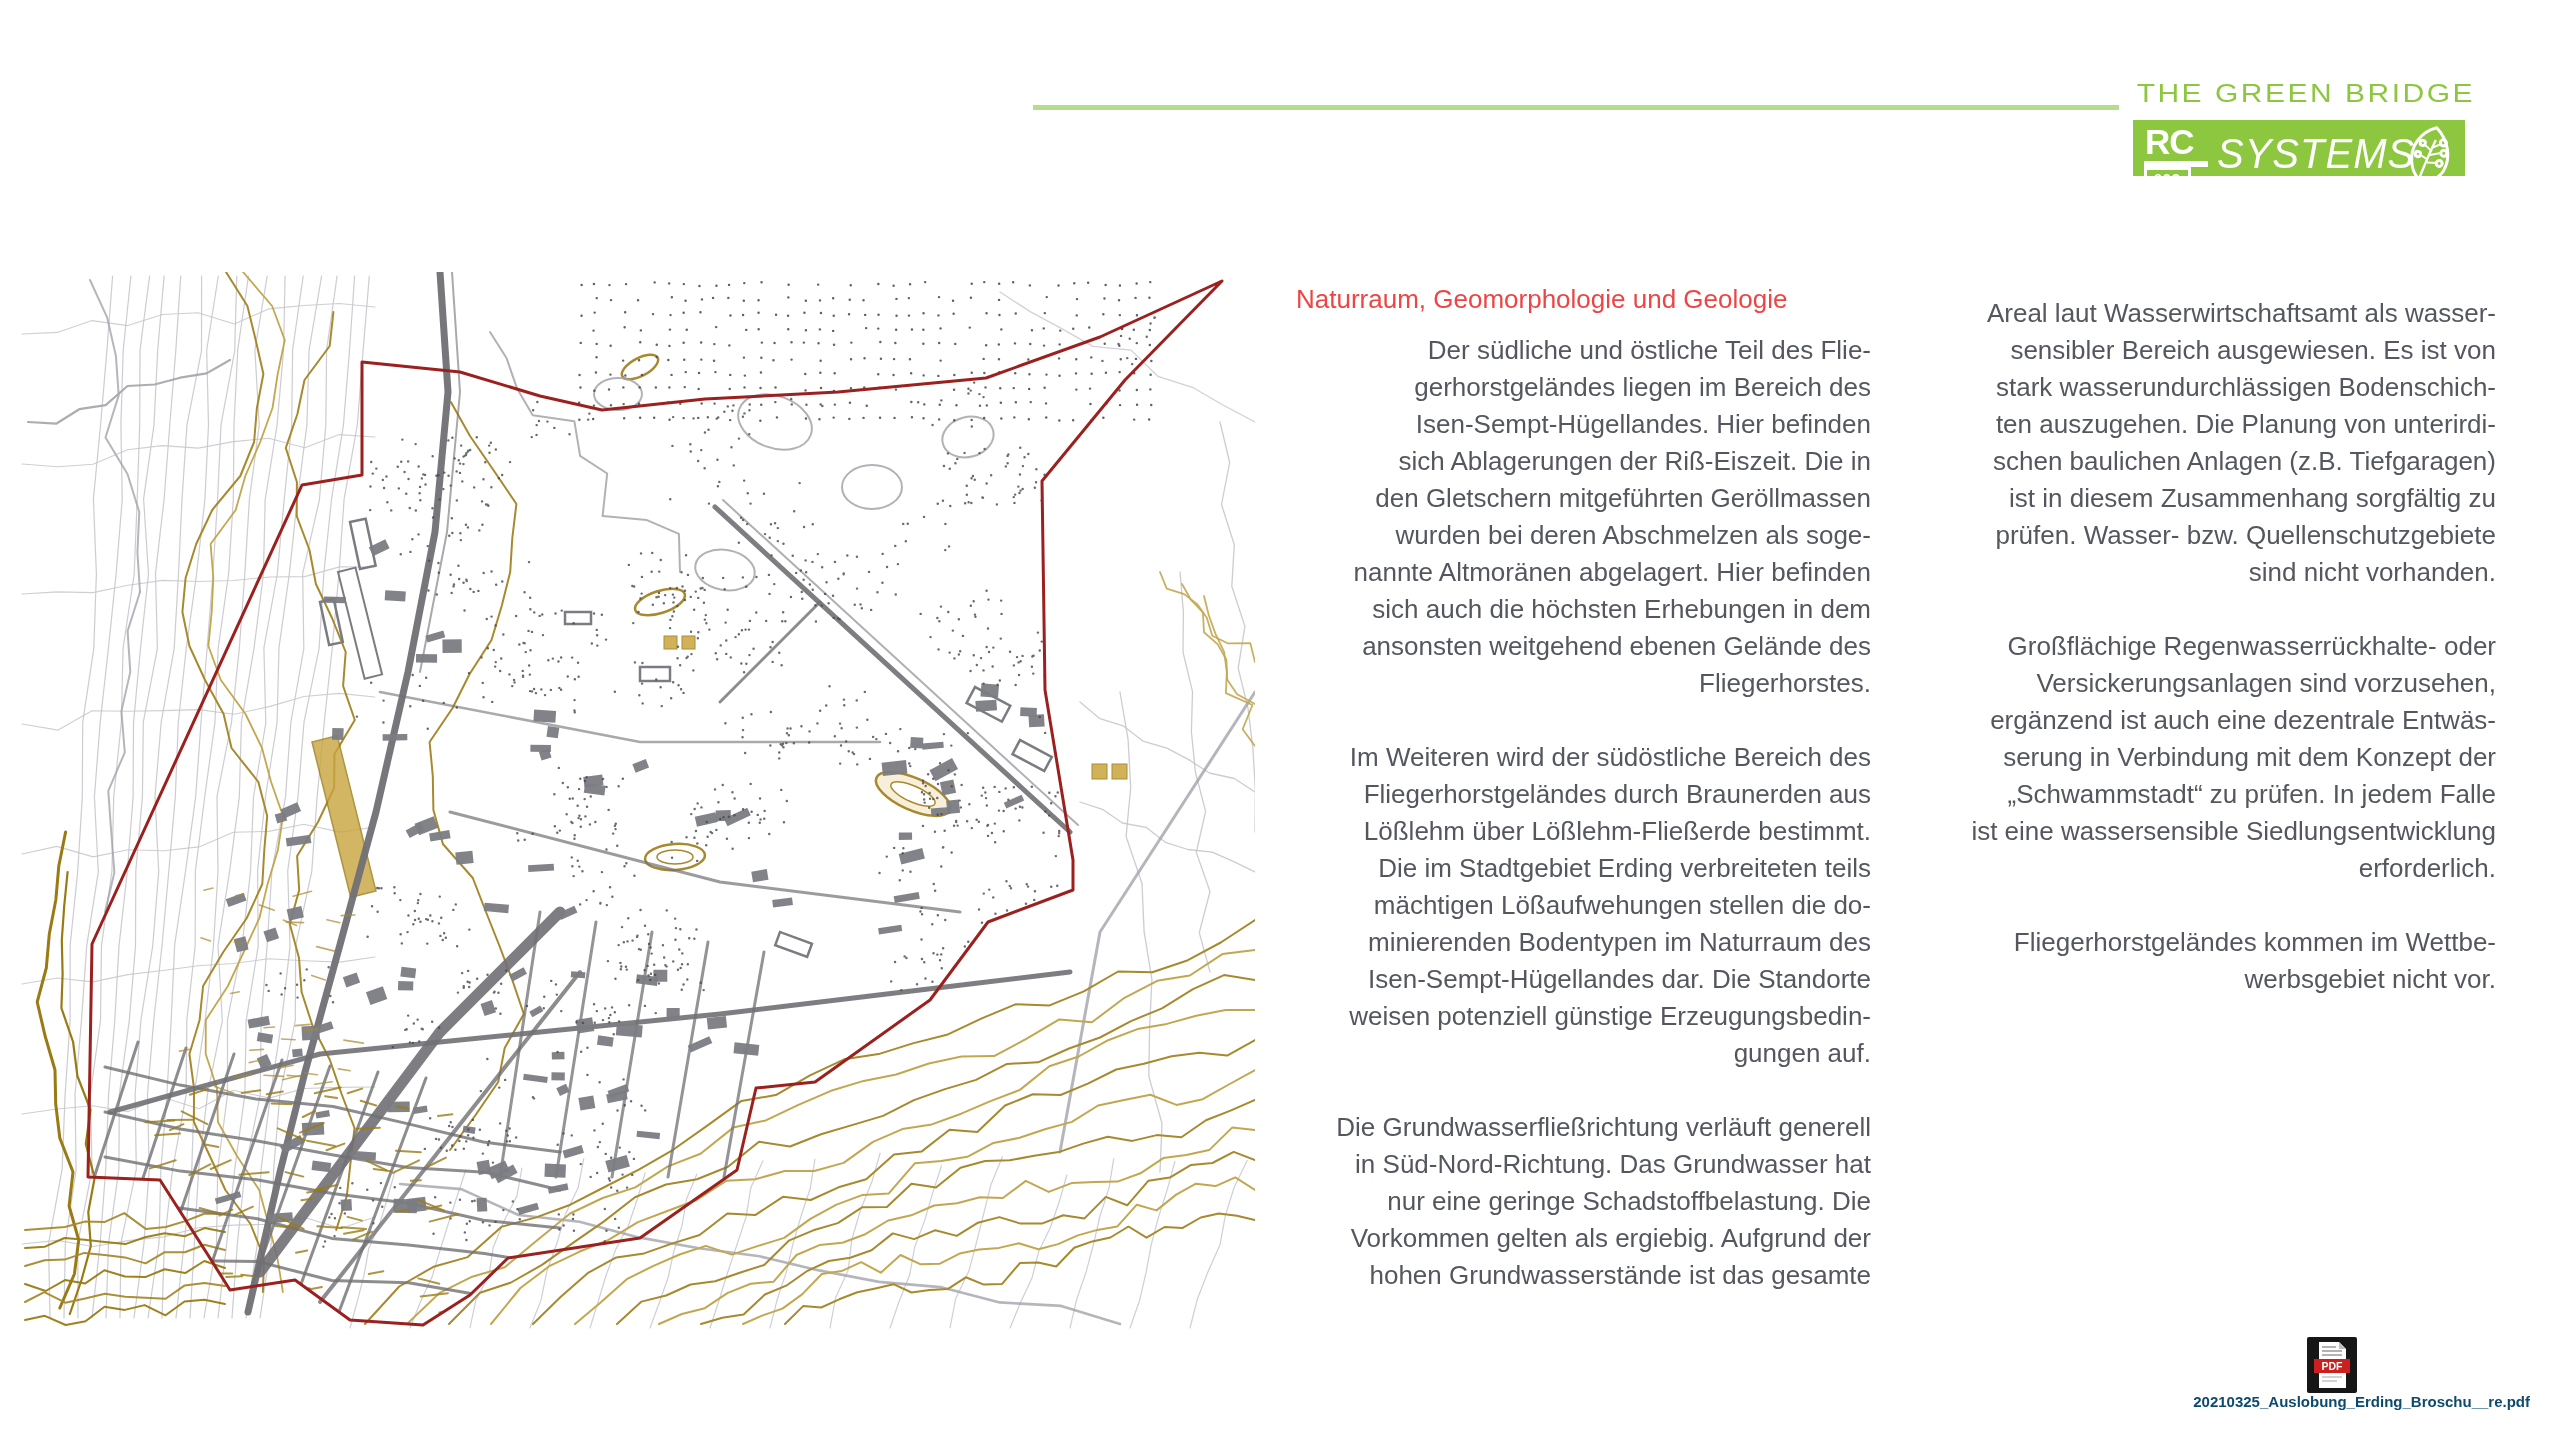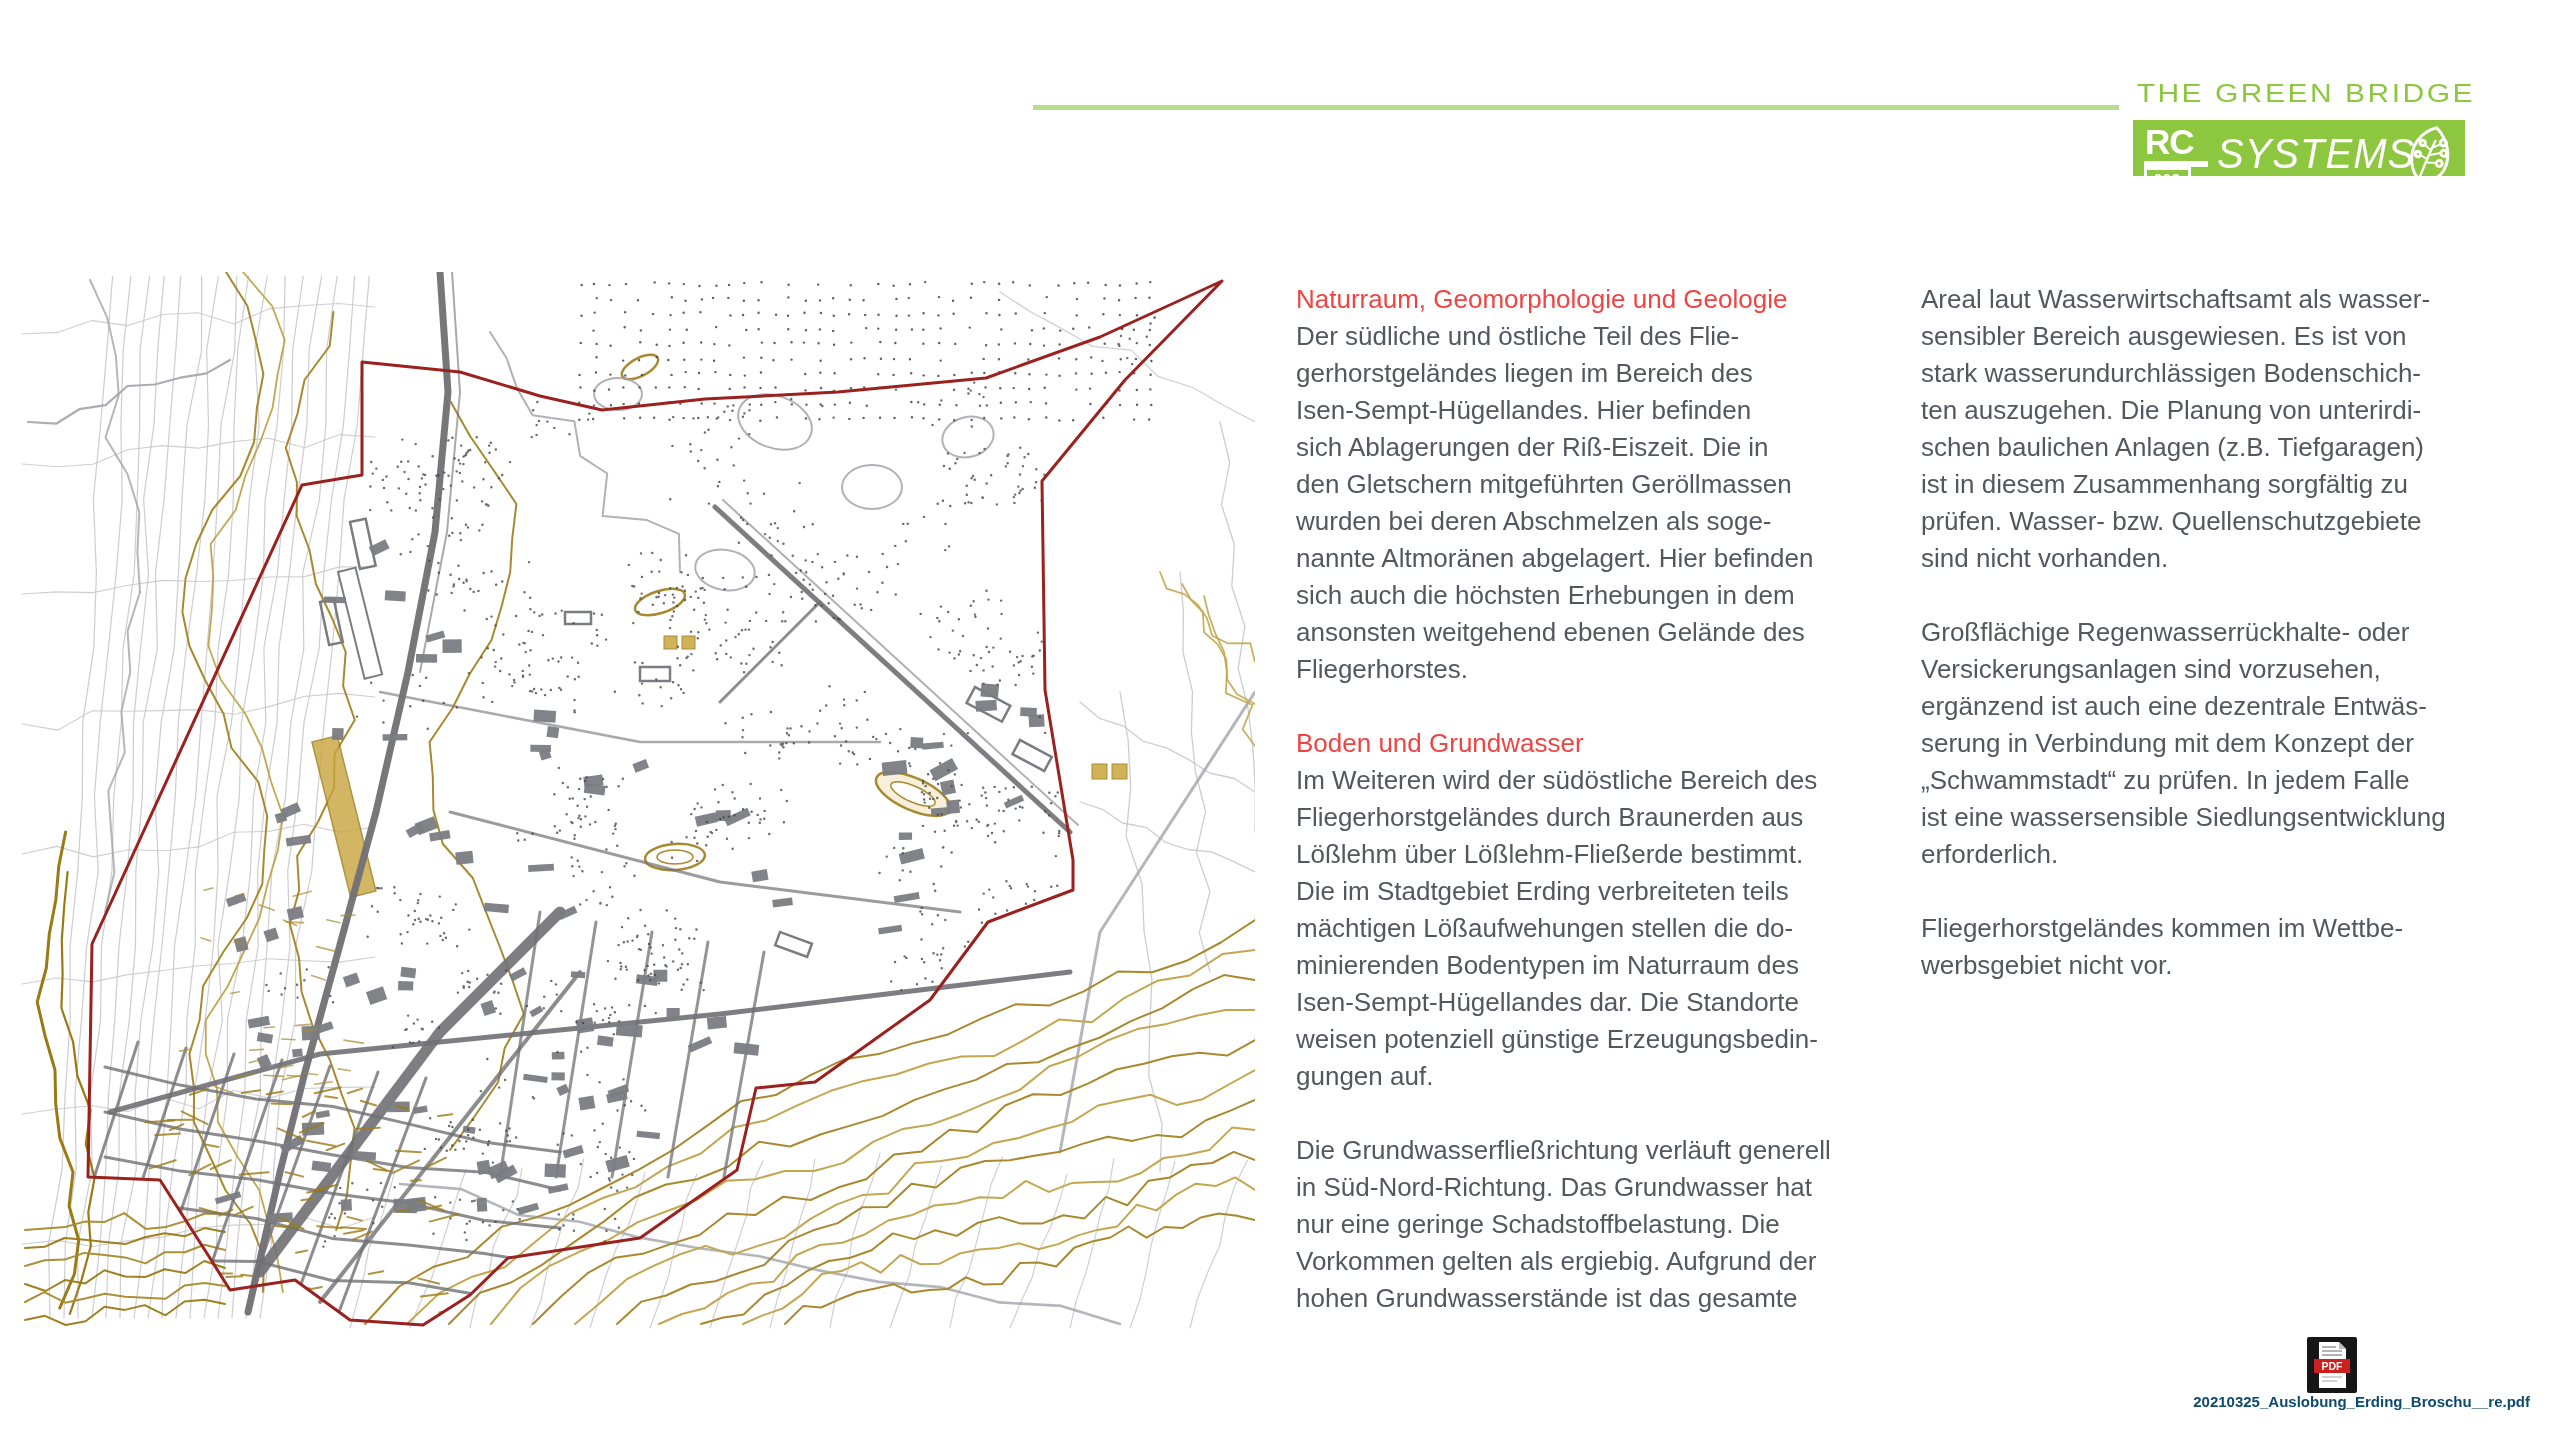--- a/index.html
+++ b/index.html
@@ -15,21 +15,21 @@
   .logo .rcbar{left:11px;top:41px;width:64px;height:6px;background:#fff;}
   .logo .eco{left:11px;top:47px;border:3px solid #fff;font-size:14px;font-weight:bold;color:#fff;
              line-height:15px;padding:0 7px 1px 7px;letter-spacing:1px;}
   .logo .systems{left:84px;top:10px;font-size:40px;font-style:italic;color:#fff;letter-spacing:1px;
                  transform:scaleY(1.05);transform-origin:top left;white-space:nowrap;}
   .logo .leaf{left:268px;top:3px;}
   
   .col{position:absolute;top:281px;width:575px;font-size:26px;line-height:37px;color:#54575e;}
   .col1{left:1296px;} .col2{left:1921px;}
   .col h3{margin:0;font-size:26px;line-height:37px;font-weight:400;color:#ef4444;}
-  .col p{margin:0 0 37px 0;white-space:pre-line;}
+  .col p{margin:14px 0 37px 0;white-space:pre-line;text-align:right;}
   
   .pdficon{left:2307px;top:1337px;cursor:pointer;}
   .fname{left:2130px;top:1393px;width:400px;text-align:right;font-size:15px;font-weight:bold;
          color:#0c4a6e;white-space:nowrap;cursor:pointer;}
   #map{left:20px;top:272px;}
 </style>
 </head>
 <body>
 
 <div class="page">
@@ -424,21 +424,20 @@
     <p>Der südliche und östliche Teil des Flie-
 gerhorstgeländes liegen im Bereich des
 Isen-Sempt-Hügellandes. Hier befinden
 sich Ablagerungen der Riß-Eiszeit. Die in
 den Gletschern mitgeführten Geröllmassen
 wurden bei deren Abschmelzen als soge-
 nannte Altmoränen abgelagert. Hier befinden
 sich auch die höchsten Erhebungen in dem
 ansonsten weitgehend ebenen Gelände des
 Fliegerhorstes.</p>
-    <h3>Boden und Grundwasser</h3>
     <p>Im Weiteren wird der südöstliche Bereich des
 Fliegerhorstgeländes durch Braunerden aus
 Lößlehm über Lößlehm-Fließerde bestimmt.
 Die im Stadtgebiet Erding verbreiteten teils
 mächtigen Lößaufwehungen stellen die do-
 minierenden Bodentypen im Naturraum des
 Isen-Sempt-Hügellandes dar. Die Standorte
 weisen potenziell günstige Erzeugungsbedin-
 gungen auf.</p>
     <p>Die Grundwasserfließrichtung verläuft generell

